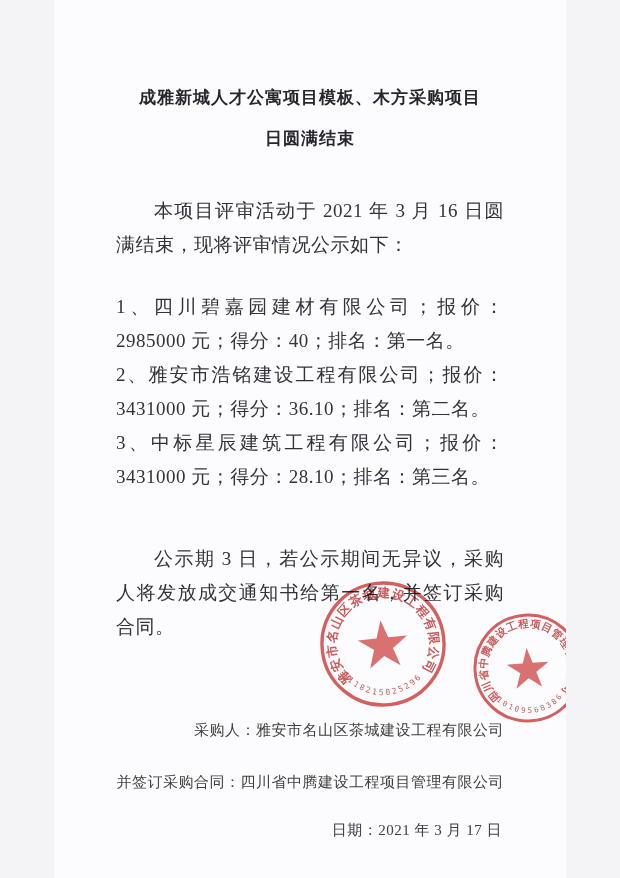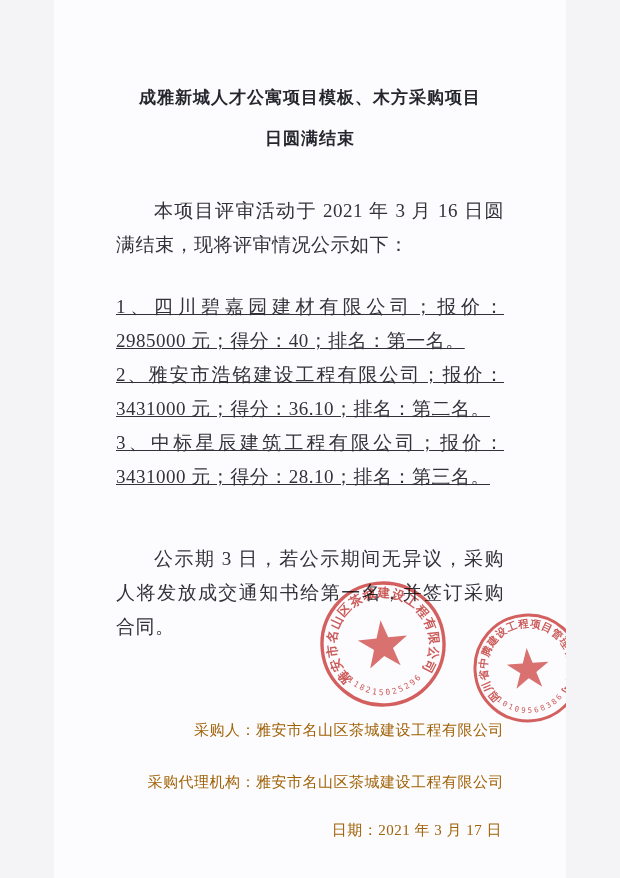--- a/index.html
+++ b/index.html
@@ -19,28 +19,28 @@
   .title-1 { padding-top: 86px; }
   .title-2 { margin-top: 18px; }
   .para {
     font-size: 19px;
     line-height: 34px;
     text-align: justify;
     letter-spacing: 0.5px;
   }
   .indent { text-indent: 2em; }
   .intro { margin-top: 44px; }
-  .results { margin-top: 28px; text-decoration: underline; }
+  .results { margin-top: 28px; }
   .closing { margin-top: 48px; }
   .signature {
     margin-top: 76px;
     text-align: right;
     font-size: 15px;
     letter-spacing: 0.5px;
-    color: #a16207;
+    color: #404040;
   }
   .sig-line { line-height: 20px; }
   .sig-1 { margin-top: 0; }
   .sig-2 { margin-top: 32px; }
   .sig-3 { margin-top: 28px; padding-right: 2px; }
   .stamp {
     position: absolute;
     mix-blend-mode: multiply;
     opacity: 0.88;
     pointer-events: none;
@@ -66,21 +66,21 @@
     <div class="results">
       <p class="para">1、四川碧嘉园建材有限公司；报价：2985000 元；得分：40；排名：第一名。</p>
       <p class="para">2、雅安市浩铭建设工程有限公司；报价：3431000 元；得分：36.10；排名：第二名。</p>
       <p class="para">3、中标星辰建筑工程有限公司；报价：3431000 元；得分：28.10；排名：第三名。</p>
     </div>
 
     <p class="para indent closing">公示期 3 日，若公示期间无异议，采购人将发放成交通知书给第一名，并签订采购合同。</p>
 
     <div class="signature">
       <div class="sig-line sig-1">采购人：雅安市名山区茶城建设工程有限公司</div>
-      <div class="sig-line sig-2">采购代理机构：雅安市名山区茶城建设工程有限公司</div>
+      <div class="sig-line sig-2">并签订采购合同：四川省中腾建设工程项目管理有限公司</div>
       <div class="sig-line sig-3">日期：2021 年 3 月 17 日</div>
     </div>
   </div>
 
   <svg class="stamp stamp-left" width="140" height="140" viewBox="0 0 140 140">
     <defs>
       <path id="sealL-top" d="M36.77,103.23 A47,47 0 1,1 103.23,103.23" fill="none"></path>
       <path id="sealL-bot" d="M23.78,91.55 A51,51 0 0,0 116.22,91.55" fill="none"></path>
     </defs>
     <circle class="seal-ring" cx="70" cy="70" r="61"></circle>

